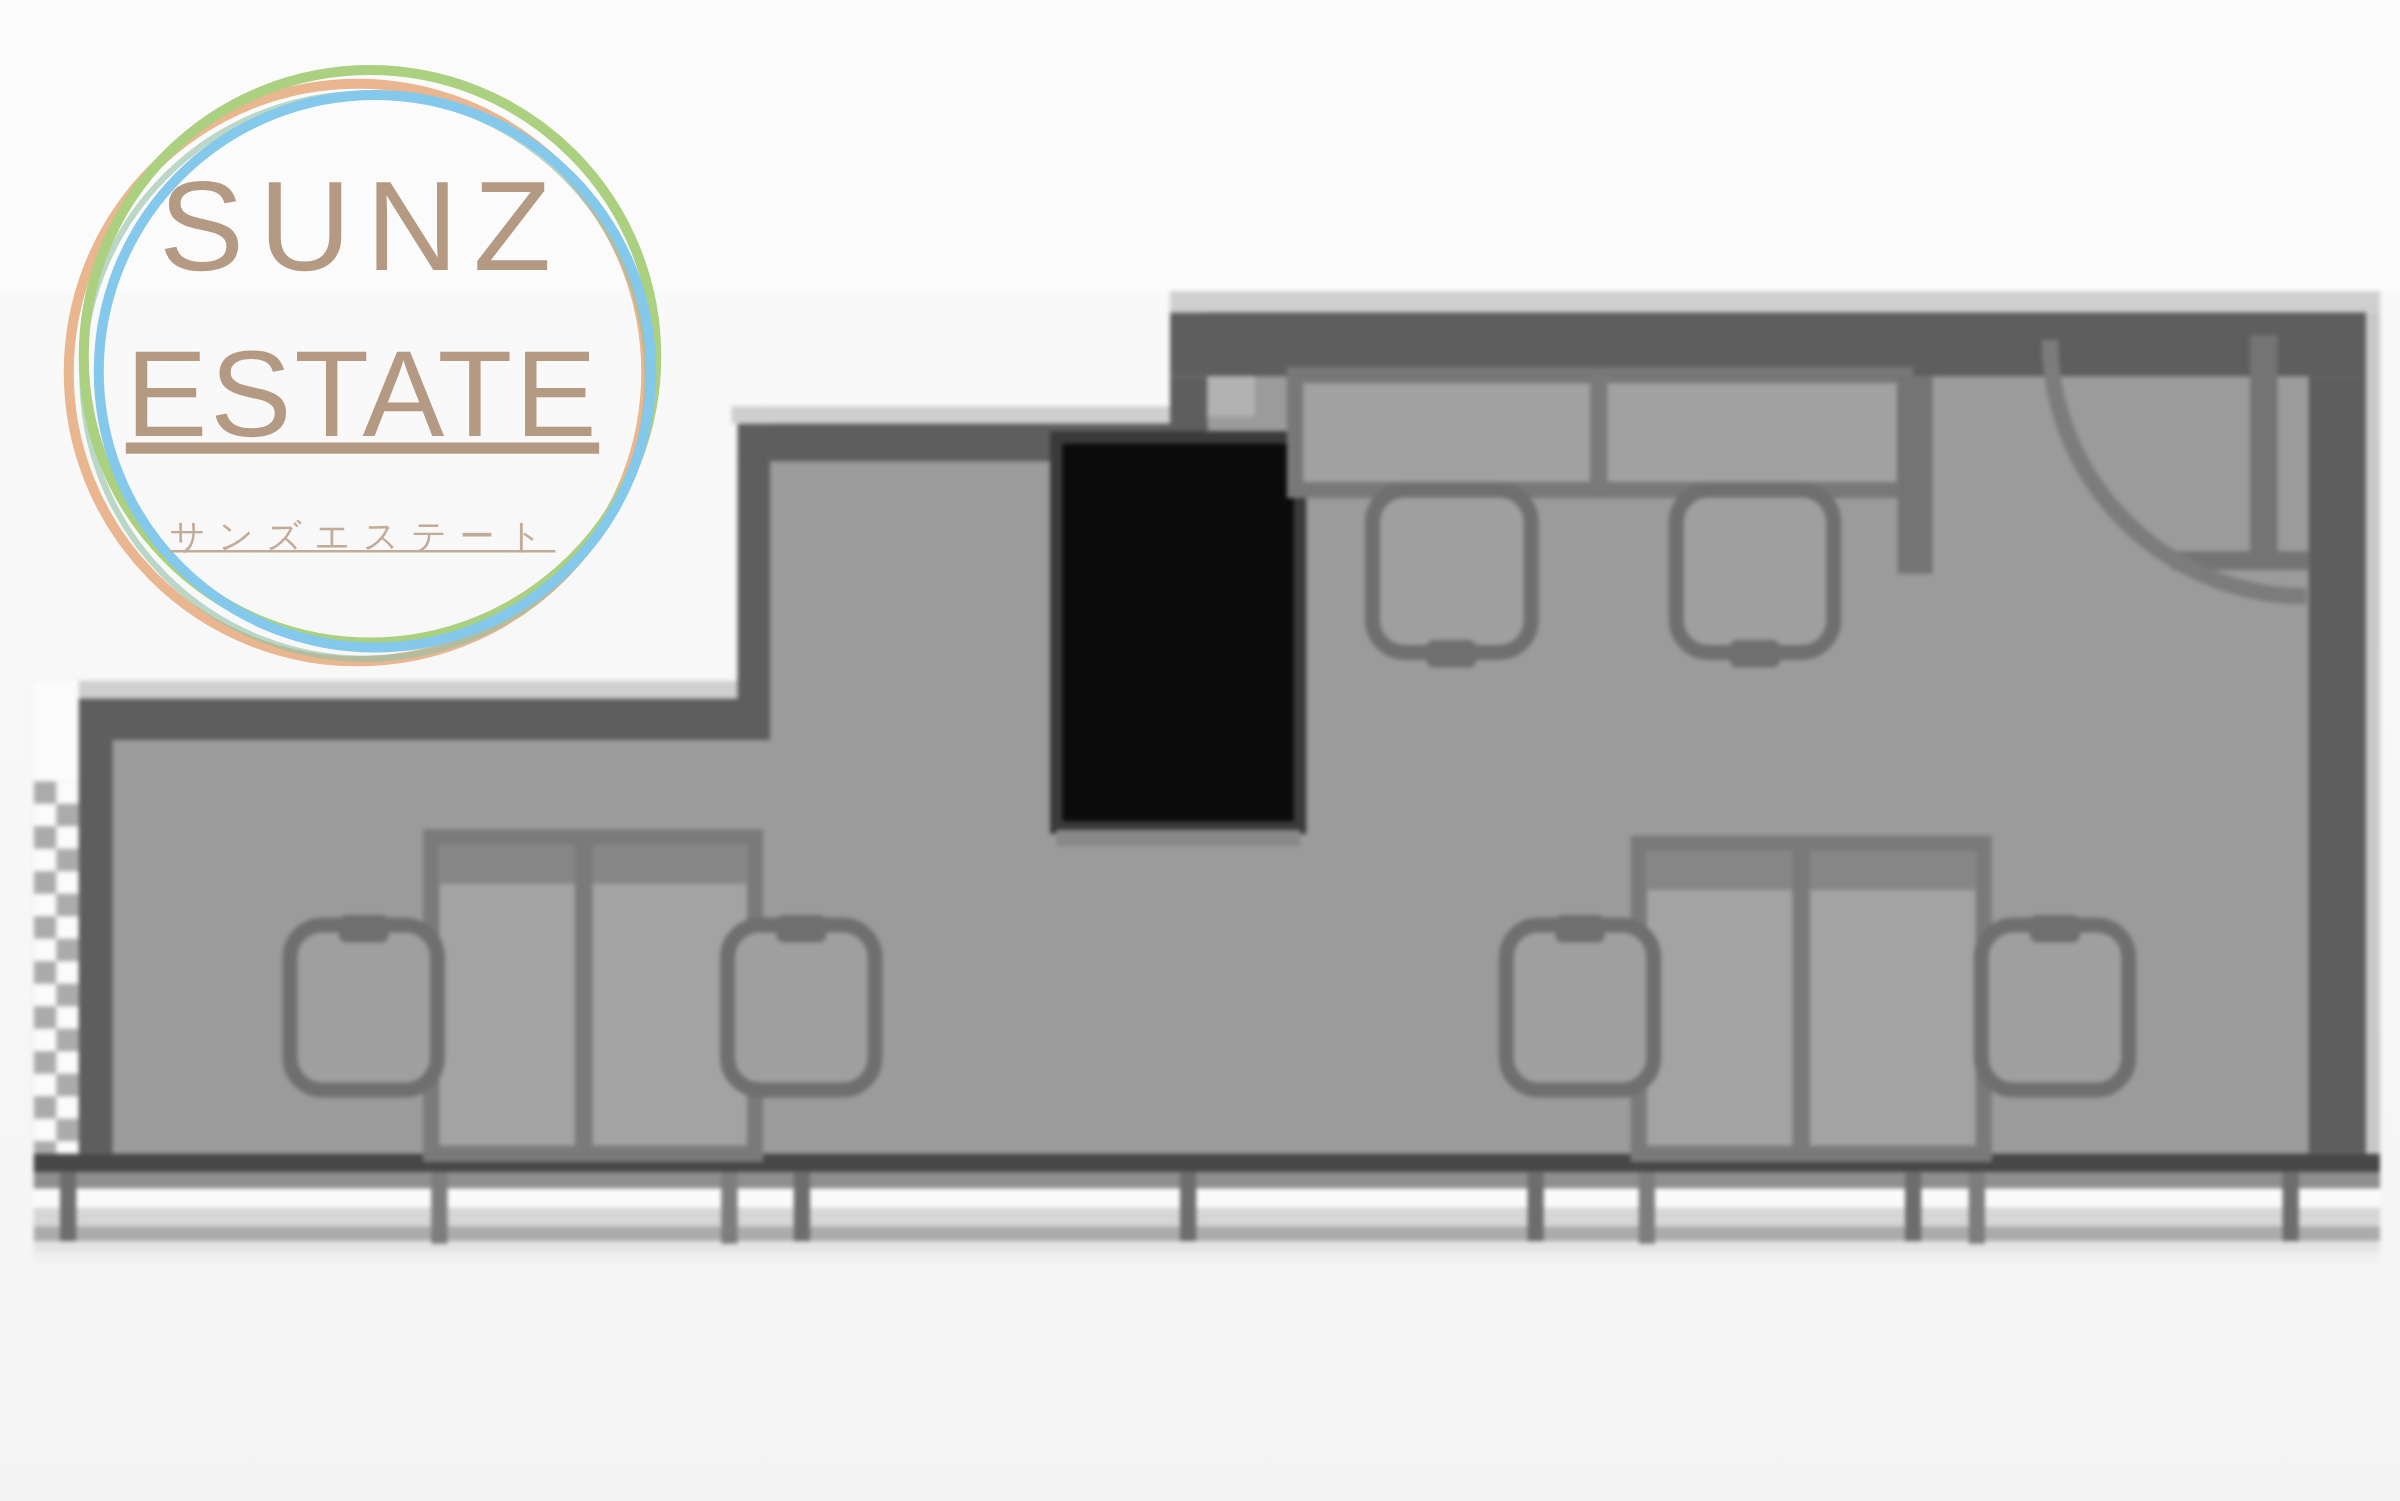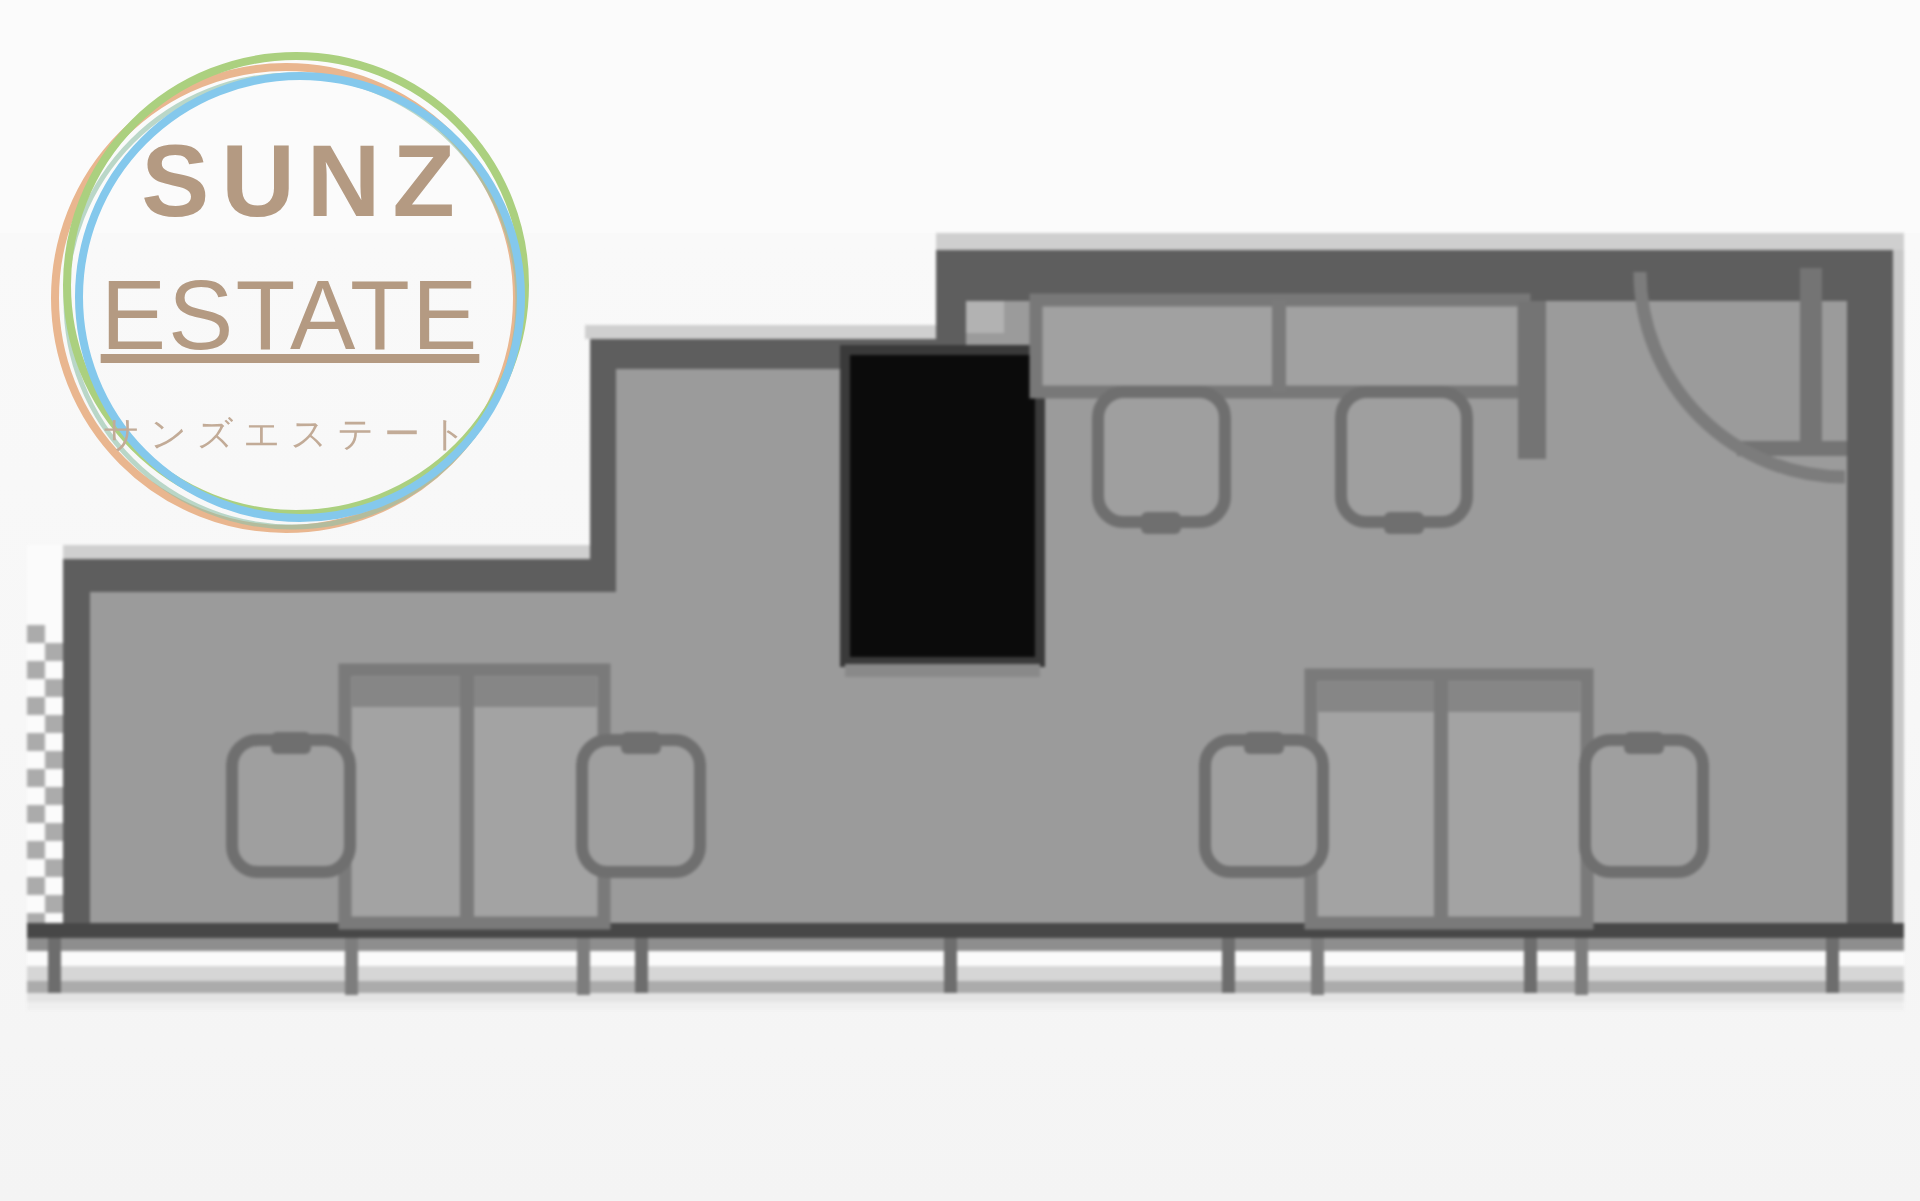--- a/index.html
+++ b/index.html
@@ -30,24 +30,24 @@
   .desk-band{fill:var(--desk-band);}
   .desk-divider{fill:#7a7a7a;}
   .black-block{fill:var(--black-block);stroke:#3a3a3a;stroke-width:10px;}
   .door-arc{fill:none;stroke:#7c7c7c;stroke-width:13px;}
   .post{fill:#6d6d6d;}
   .desk-leg{fill:#7d7d7d;}
   
   .logo{position:absolute;left:20px;top:18px;width:540px;height:540px;}
   .logo-rings{position:absolute;left:0;top:0;}
   .logo-text{position:absolute;left:0;top:0;width:540px;text-align:center;color:var(--brand-text);}
-  .logo-line1{position:absolute;left:14px;top:112px;width:540px;font-size:102px;letter-spacing:12px;line-height:1;font-weight:bold;}
+  .logo-line1{position:absolute;left:0;top:112px;width:540px;font-size:102px;letter-spacing:12px;line-height:1;}
   .logo-line2{position:absolute;left:0;top:248px;width:540px;font-size:98px;letter-spacing:2px;line-height:1;text-decoration:underline;}
-  .logo-sub{position:absolute;left:0;top:392px;width:540px;font-size:36px;letter-spacing:10px;
-            color:var(--subtitle-text);}
+  .logo-sub{position:absolute;left:0;top:392px;width:540px;font-size:28px;letter-spacing:10px;
+            color:var(--subtitle-text);text-decoration:underline;}
 </style>
 </head>
 <body>
 
 <div class="stage">
 
   <div class="top-band"></div>
 
   <div class="plan-wrap">
     <svg width="1920" height="1201" viewBox="0 0 1920 1201">

